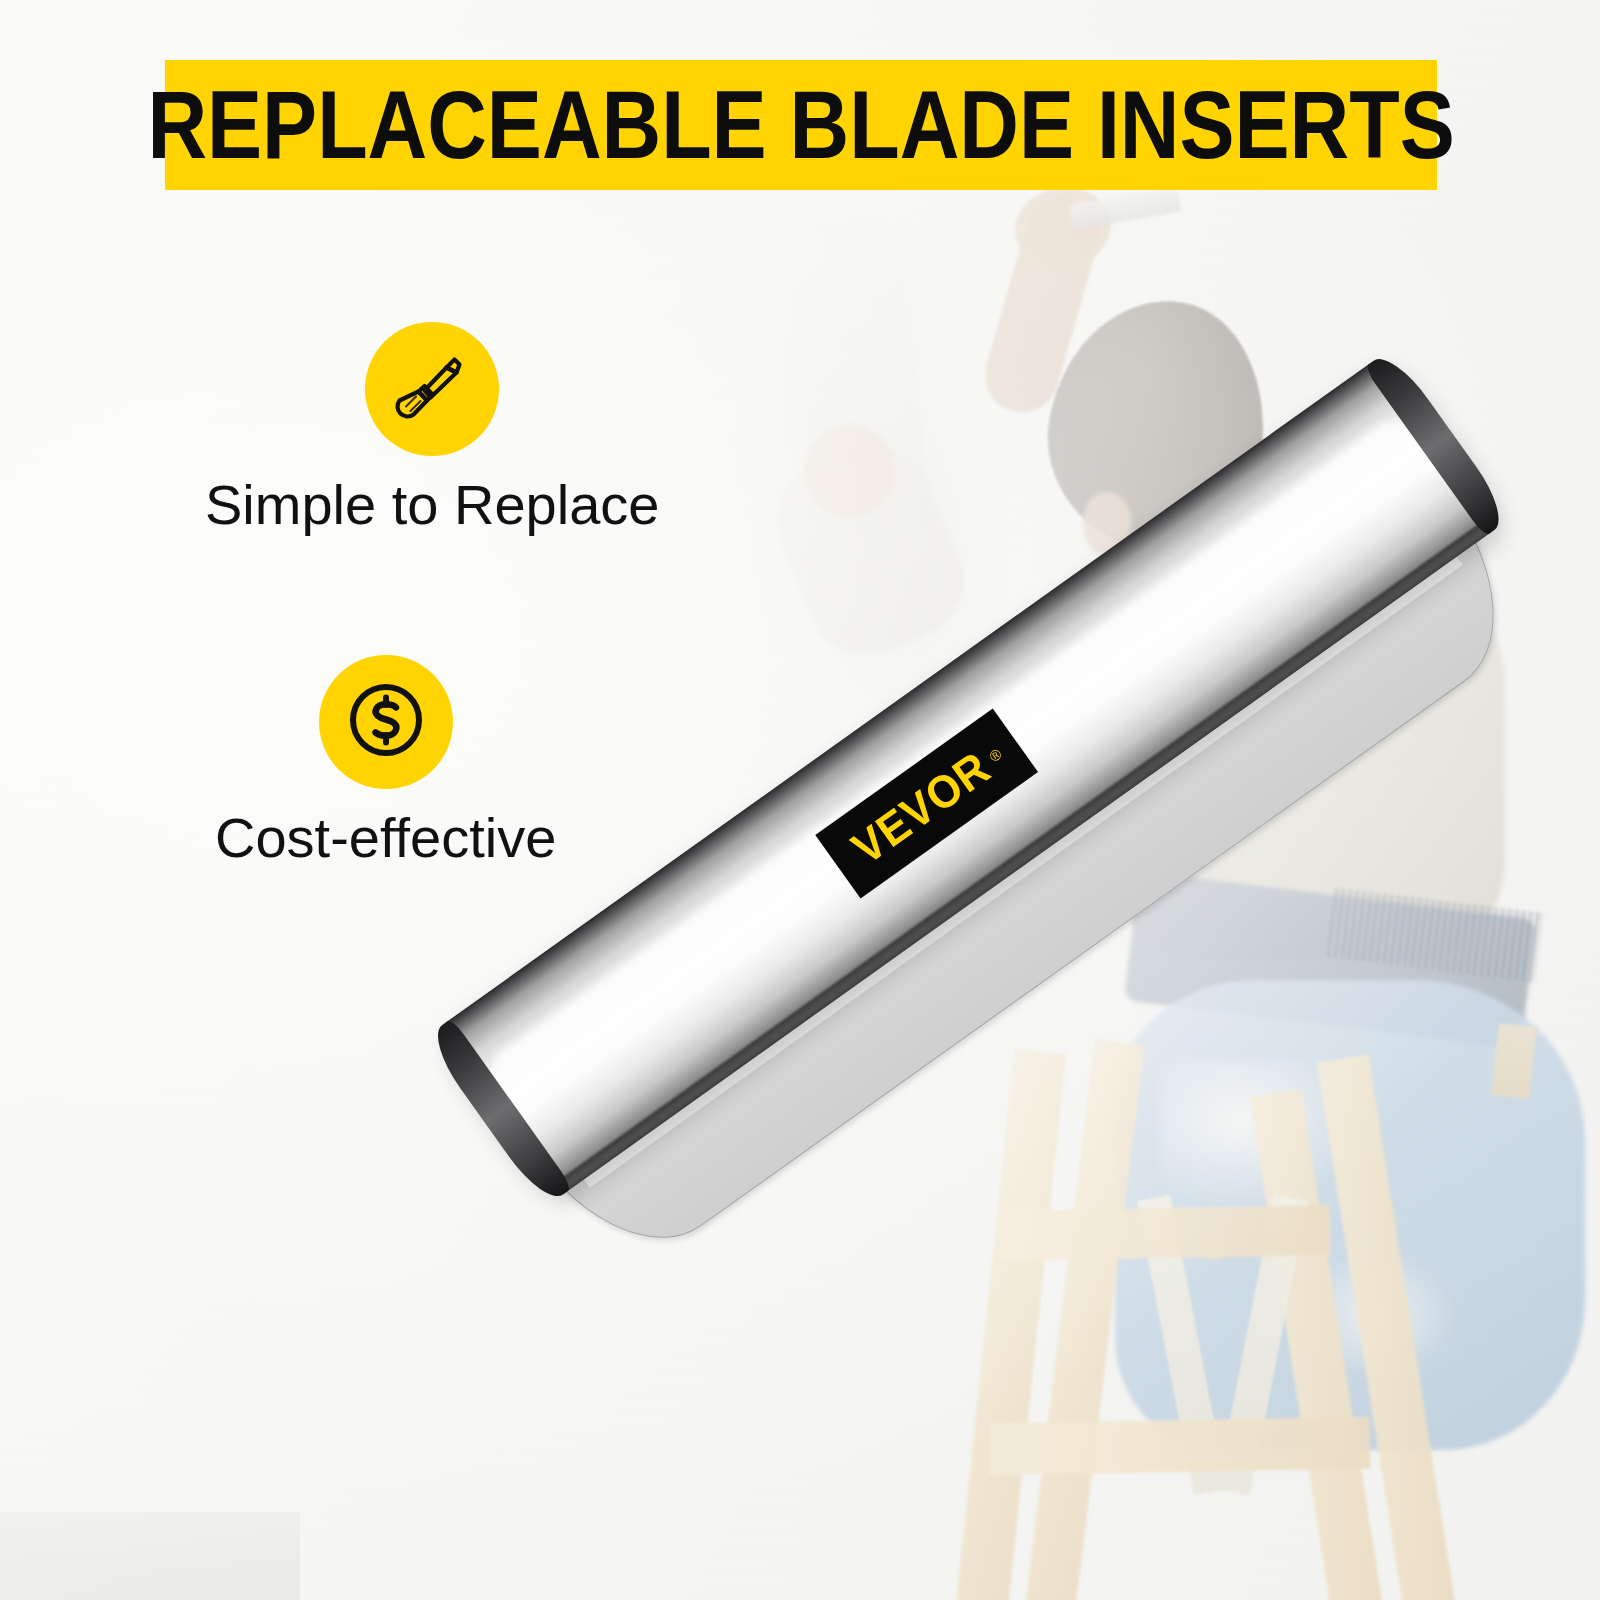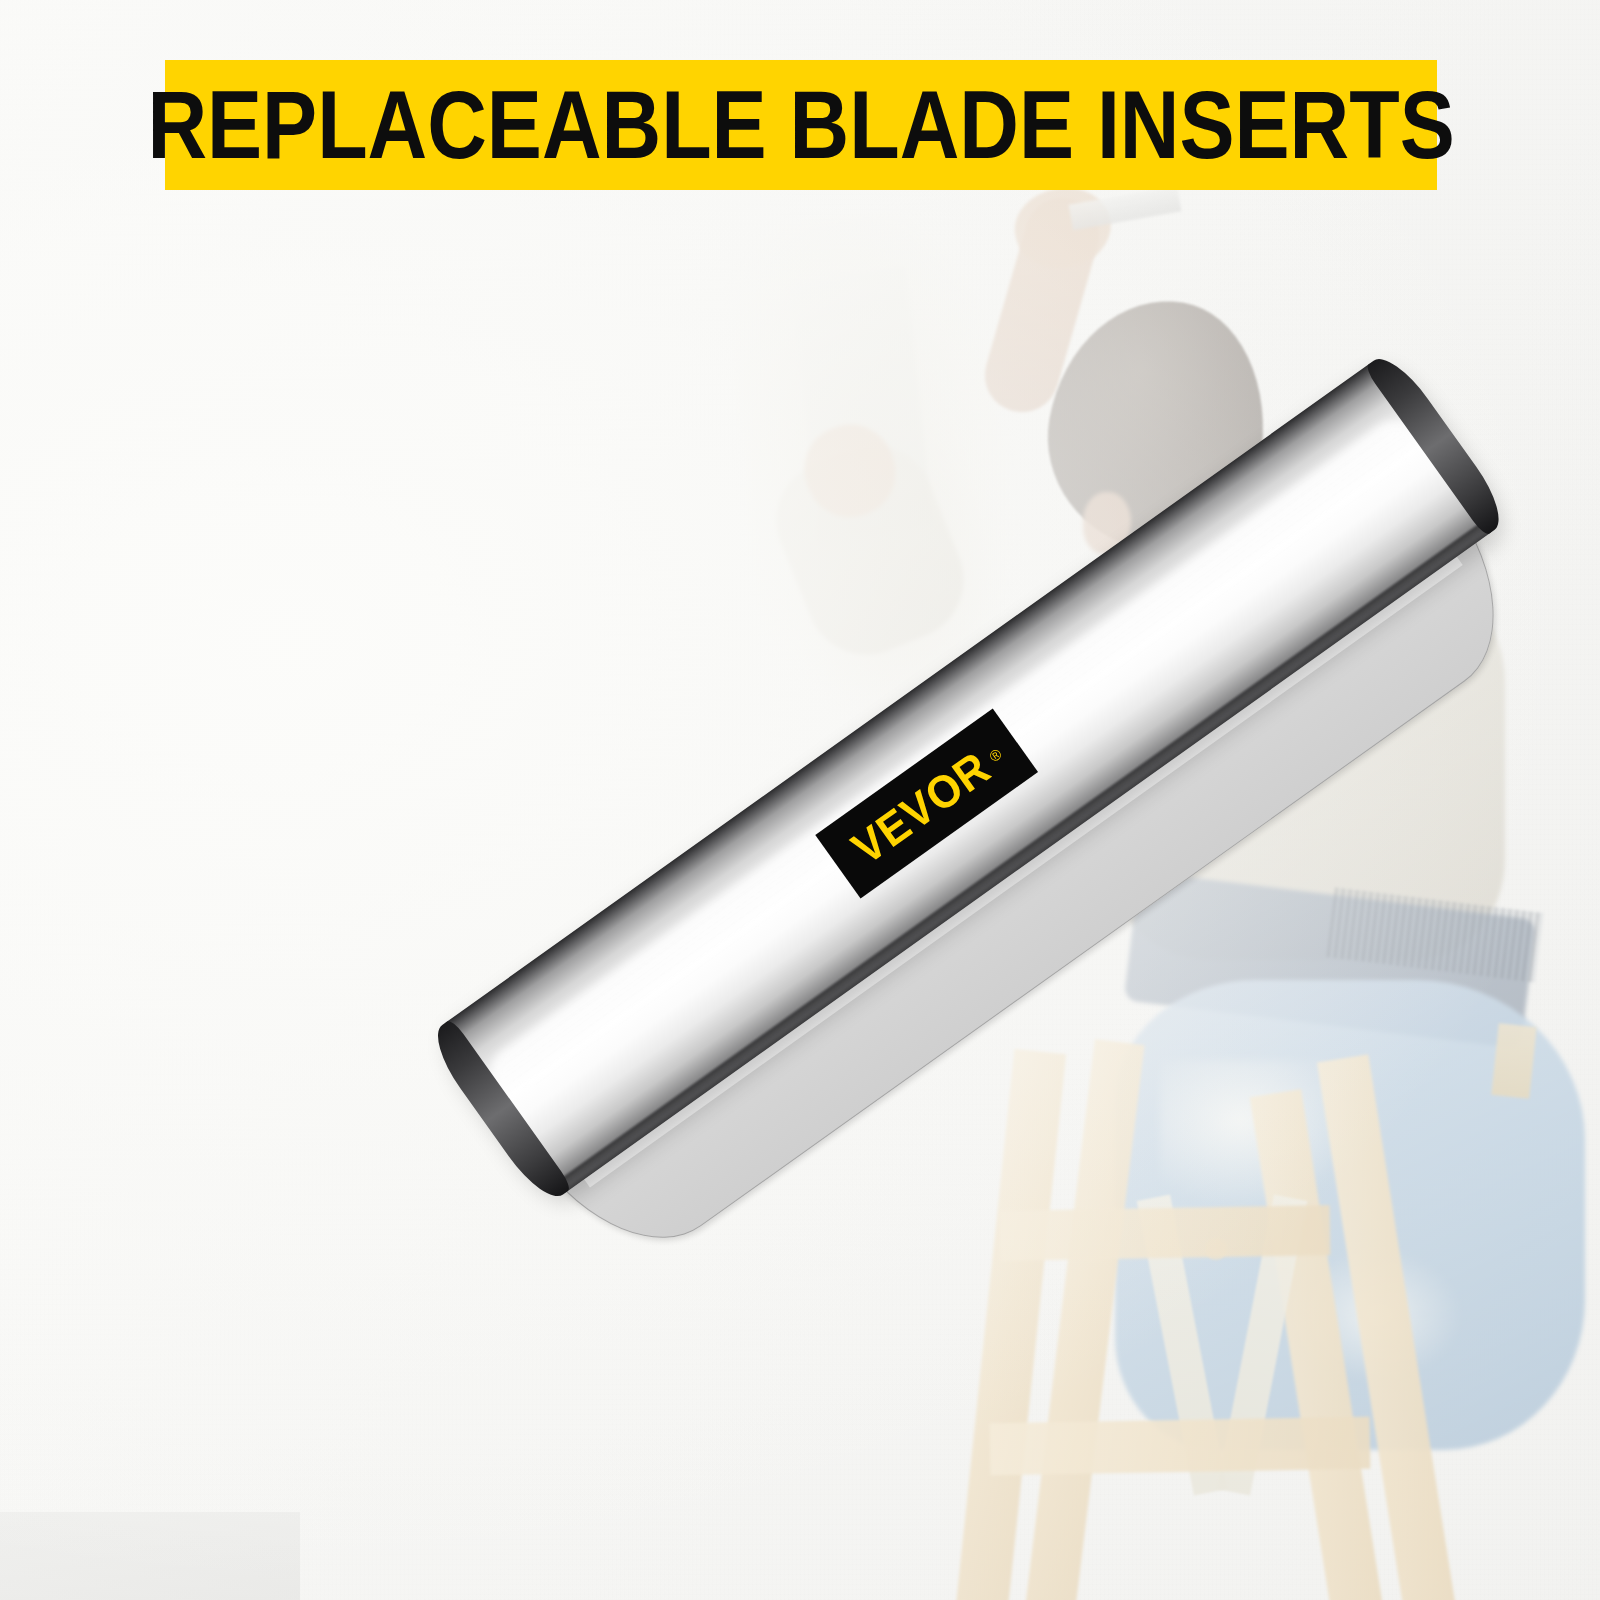--- a/index.html
+++ b/index.html
@@ -495,21 +495,53 @@
 
     <div class="floor-strip"></div>
     <div class="photo-wash"></div>
     <div class="photo-wash2"></div>
   </div>
 
   <div class="banner-top">
     <div class="banner-top-text">REPLACEABLE BLADE INSERTS</div>
   </div>
 
-
+  <div class="feature" id="feature-0">
+    <div class="feature-icon">
+      <span>
+        <svg width="92" height="92" viewBox="0 0 92 92" fill="none">
+          <g stroke="#111111" stroke-width="4.2" stroke-linejoin="round" stroke-linecap="round" fill="none">
+            <path d="M68.5 18.5 L73.5 23.5 L70.5 31.5 L60.5 26.5 Z"></path>
+            <path d="M60.5 26.5 L70.5 31.5 L44.5 56.5 L38.5 49.5 Z"></path>
+            <path d="M38.5 45.0 L46.5 53.5 L41.0 59.5 L32.5 50.5 Z"></path>
+            <path d="M32.5 50.5 L41.0 59.5 L27.5 73.5 a10 10 0 0 1 -14 -14 Z"></path>
+          </g>
+          <g stroke="#111111" stroke-width="2" stroke-linecap="round" opacity=".85">
+            <path d="M30.0 55.5 L20.0 65.5"></path>
+            <path d="M34.5 60.0 L24.5 70.0"></path>
+          </g>
+        </svg>
+      </span>
+    </div>
+    <div class="feature-label">Simple to Replace</div>
+  </div>
+
+  <div class="feature" id="feature-1">
+    <div class="feature-icon">
+      <span>
+        <svg width="92" height="92" viewBox="0 0 92 92" fill="none">
+          <circle cx="46" cy="46" r="33" stroke="#111111" stroke-width="6" fill="none"></circle>
+          <path d="M56 33.5 C52 29.5 40 28.5 36.5 34.5 C33 40.5 40 44 46 45.5 C52 47 59 50.5 55.5 57 C52 63.5 40 62.5 35.5 58.5" stroke="#111111" stroke-width="6.5" fill="none" stroke-linecap="round"></path>
+          <path d="M46 23.5 L46 31" stroke="#111111" stroke-width="6" stroke-linecap="round"></path>
+          <path d="M46 61 L46 68.5" stroke="#111111" stroke-width="6" stroke-linecap="round"></path>
+        </svg>
+      </span>
+    </div>
+    <div class="feature-label">Cost-effective</div>
+  </div>
 
   <div class="tool">
     <div class="tool-rot">
       <div class="blade">
         <div class="blade-inner"></div>
       </div>
       <div class="blade-edge"></div>
       <div class="handle">
         <div class="handle-gloss"></div>
         <div class="handle-darkline"></div>

